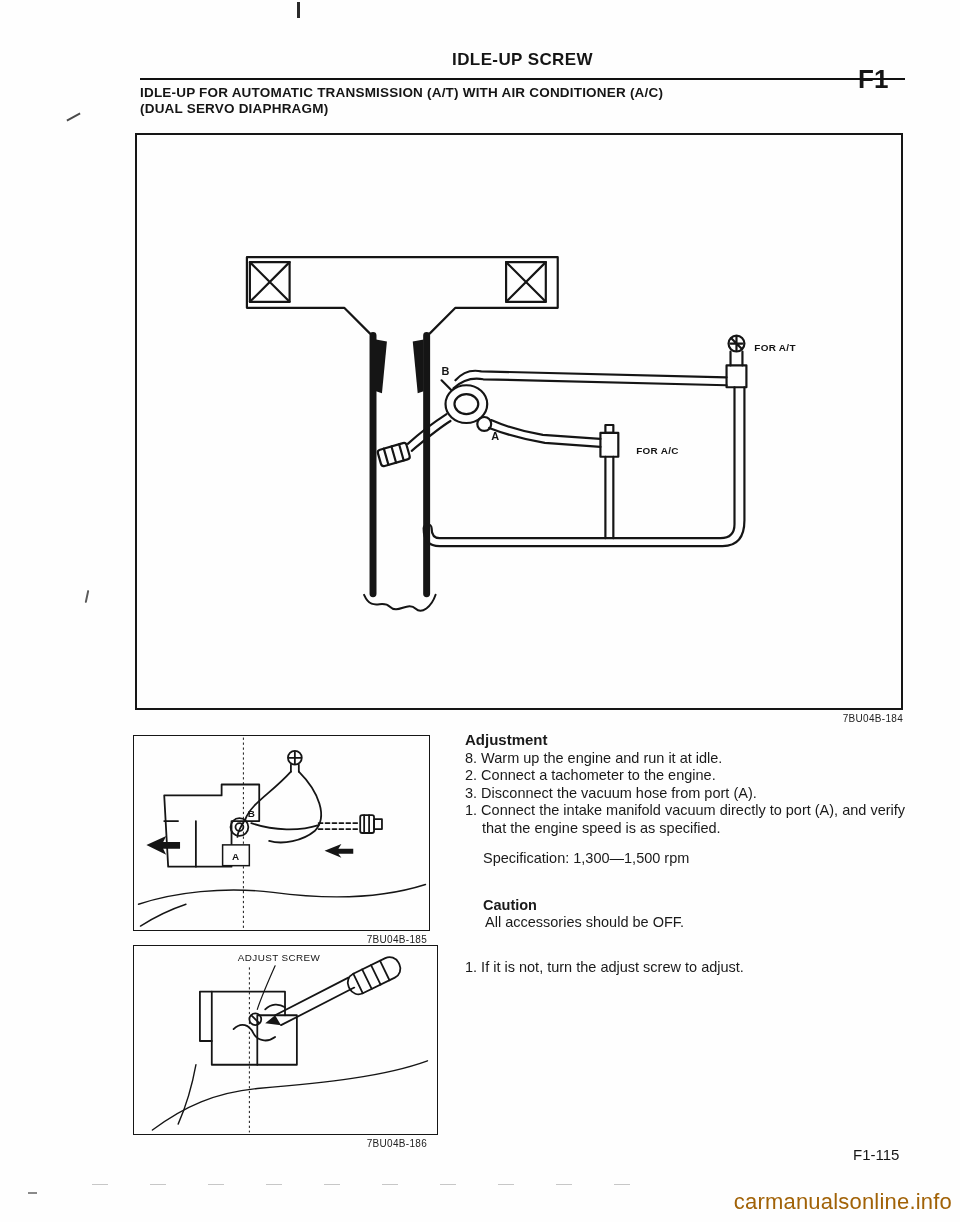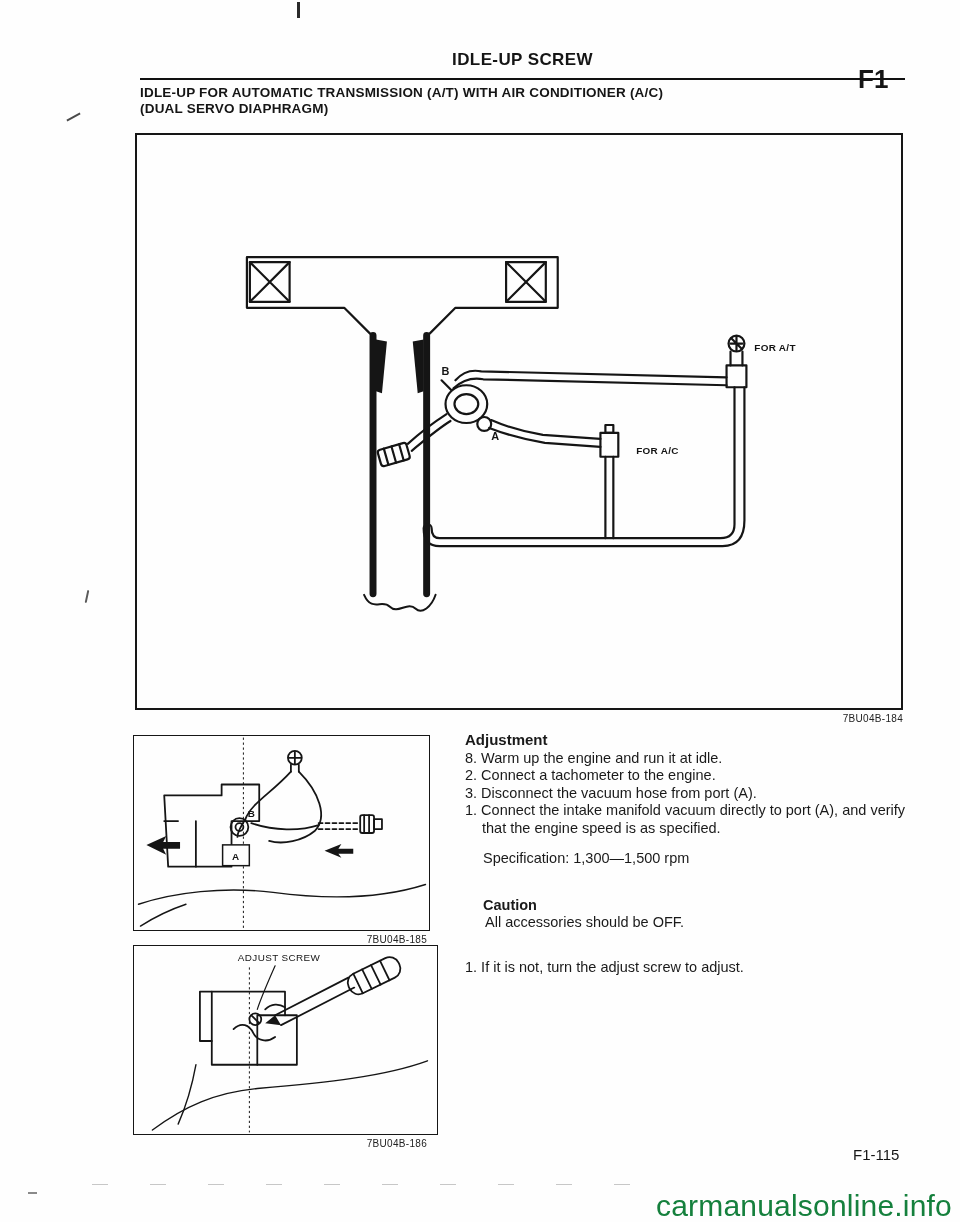--- a/index.html
+++ b/index.html
@@ -47,21 +47,21 @@
   .adjust .h { font-size:15px; font-weight:bold; margin:0 0 1px 0; }
   .adjust p  { margin:0; }
   .adjust .step { padding-left:17px; text-indent:-17px; }
   .adjust .spec      { margin-top:13px; margin-left:18px; font-weight:normal; }
   .adjust .caution-h { margin-top:29px; margin-left:18px; font-weight:bold; }
   .adjust .caution-t { margin-left:20px; font-weight:normal; }
   .adjust .step5     { margin-top:27px; }
 
   .page-number { position:absolute; left:845px; top:1146px; width:90px; text-align:left; font-size:15px; font-weight:normal;margin-left:8px; }
   .watermark   { position:absolute; left:640px; top:1189px; width:312px; text-align:right;
-                 font-size:30px; color:#15803d; letter-spacing:.2px; }
+                 font-size:22px; color:#a16207; letter-spacing:.2px; }
 </style>
 </head>
 <body>
 
 <div class="page">
 
   <div class="tick-top"></div>
   <div class="mark-left1"></div>
   <div class="mark-left2"></div>
   <div class="mark-bl"></div>

